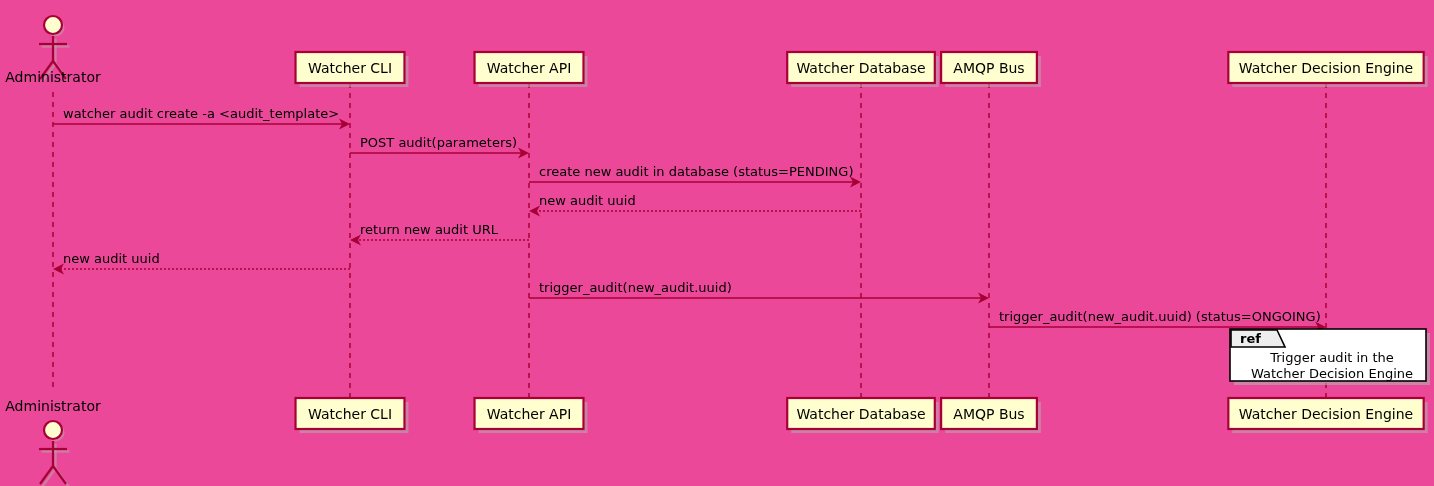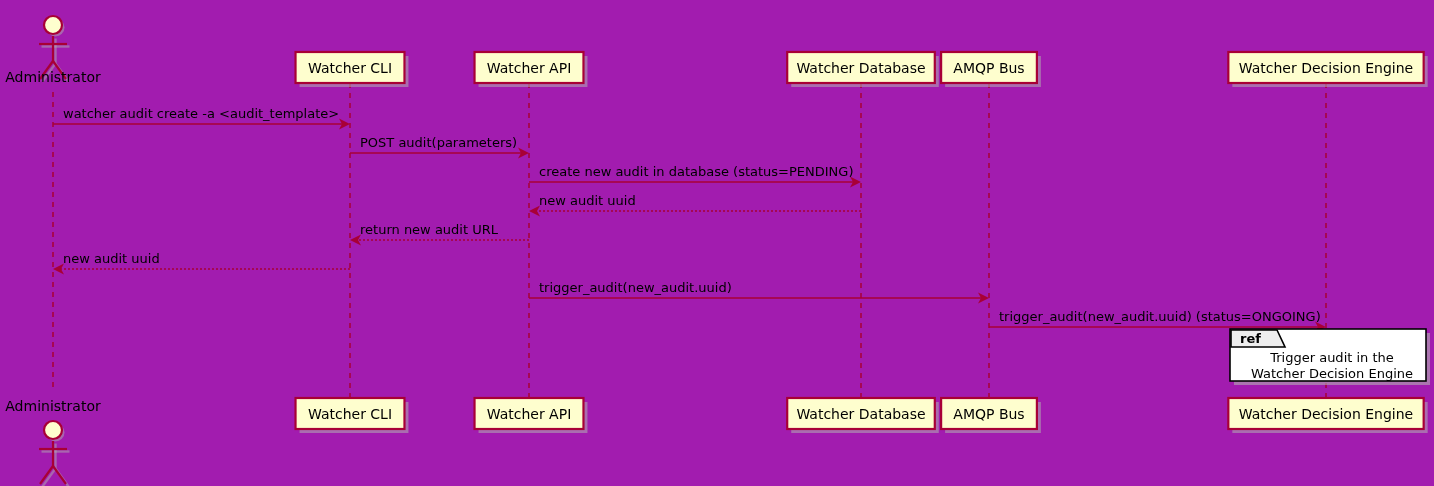--- a/index.html
+++ b/index.html
@@ -7,21 +7,21 @@
     padding: 0;
     background: #ffffff;
   }
   body {
     font-family: "DejaVu Sans", sans-serif;
   }
   #diagram-root {
     position: relative;
     width: 1434px;
     height: 486px;
-    background: #a21caf;
+    background: #ec4899;
     overflow: hidden;
   }
   svg.seq {
     position: absolute;
     top: 0;
     left: 0;
     width: 1434px;
     height: 486px;
   }
   .lifeline {

